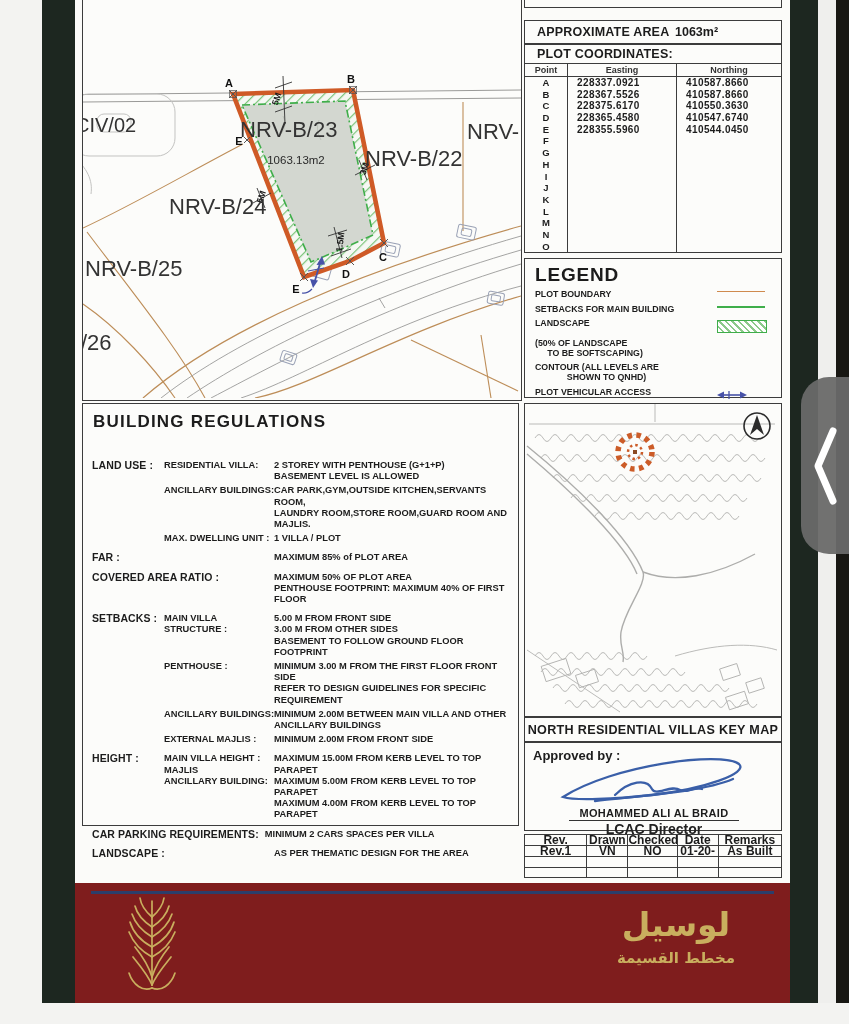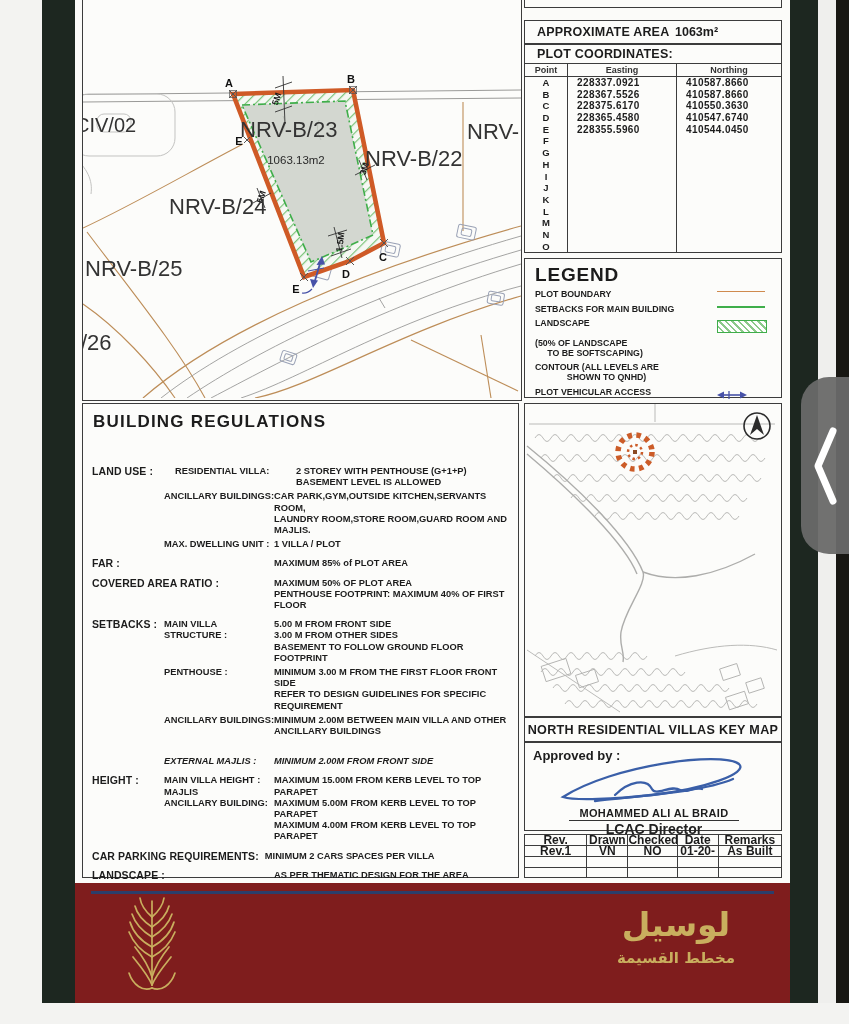--- a/index.html
+++ b/index.html
@@ -15,21 +15,21 @@
   .bar-left-dark{left:42px;top:0;width:33px;height:1003px;background:#1d2720;}
   .bar-right-dark{left:790px;top:0;width:28px;height:1003px;background:#1d2720;}
   .strip-right-white{left:818px;top:0;width:18px;height:1003px;background:#efefed;}
   .strip-right-black{left:836px;top:0;width:13px;height:1003px;background:#181713;}
   
   .paper{left:75px;top:0;width:715px;height:1003px;background:#fbfbf9;}
   .box{position:absolute;border:1.5px solid #3c3c3c;background:#fcfcfa;box-sizing:border-box;}
   
   .plan-box{left:7px;top:-2px;width:440px;height:403px;border-top:none;}
   
-  .regs-box{left:7px;top:403px;width:437px;height:475px;}
+  .regs-box{left:7px;top:403px;width:437px;height:423px;}
   .regs-title{position:absolute;left:10px;top:8px;font-size:17px;font-weight:bold;letter-spacing:1.2px;}
   .regs-rows{position:absolute;left:9px;top:46px;right:6px;}
   .rrow{display:flex;align-items:flex-start;}
   .rrow .c1{width:72px;flex:none;font-size:10.5px;font-weight:bold;line-height:11.2px;letter-spacing:.1px;}
   .rrow .c1.span2{width:182px;}
   .rrow .c1.inline{width:auto;margin-right:6px;}
   .rrow .c2{width:110px;flex:none;font-size:9.3px;font-weight:600;line-height:11.2px;}
   .rrow .c3{flex:1;font-size:9.3px;font-weight:600;line-height:11.2px;}
   
   .rightcol{left:449px;top:0;width:258px;height:878px;position:absolute;}
@@ -222,21 +222,21 @@
         <text x="2" y="278">NRV-B/25</text>
         <text x="-2" y="352">/26</text>
         <text x="-8" y="134" font-size="20">CIV/02</text>
       </g>
     </svg>
   </div>
 
   <div class="box regs-box">
     <div class="regs-title">BUILDING REGULATIONS</div>
     <div class="regs-rows" id="regsRows">
-        <div class="rrow" style="margin-top: 16px; gap: 11px;">
+        <div class="rrow" style="margin-top: 10px;">
           <div class="c1">LAND USE :</div>
           <div class="c2">
             <div>RESIDENTIAL VILLA:</div>
           </div>
           <div class="c3">
             <div>2 STOREY WITH PENTHOUSE  (G+1+P)</div>
             <div>BASEMENT LEVEL IS ALLOWED</div>
           </div>
         </div>
         <div class="rrow" style="margin-top: 3px;">
@@ -295,21 +295,21 @@
         <div class="rrow" style="margin-top: 3px;">
           <div class="c1"></div>
           <div class="c2">
             <div>ANCILLARY BUILDINGS:</div>
           </div>
           <div class="c3">
             <div>MINIMUM 2.00M BETWEEN MAIN VILLA AND OTHER</div>
             <div>ANCILLARY BUILDINGS</div>
           </div>
         </div>
-        <div class="rrow" style="margin-top: 19px; font-style: italic;">
+        <div class="rrow" style="margin-top: 3px;">
           <div class="c1"></div>
           <div class="c2">
             <div>EXTERNAL MAJLIS :</div>
           </div>
           <div class="c3">
             <div>MINIMUM 2.00M FROM FRONT SIDE</div>
           </div>
         </div>
         <div class="rrow" style="margin-top: 8px;">
           <div class="c1">HEIGHT :</div>

